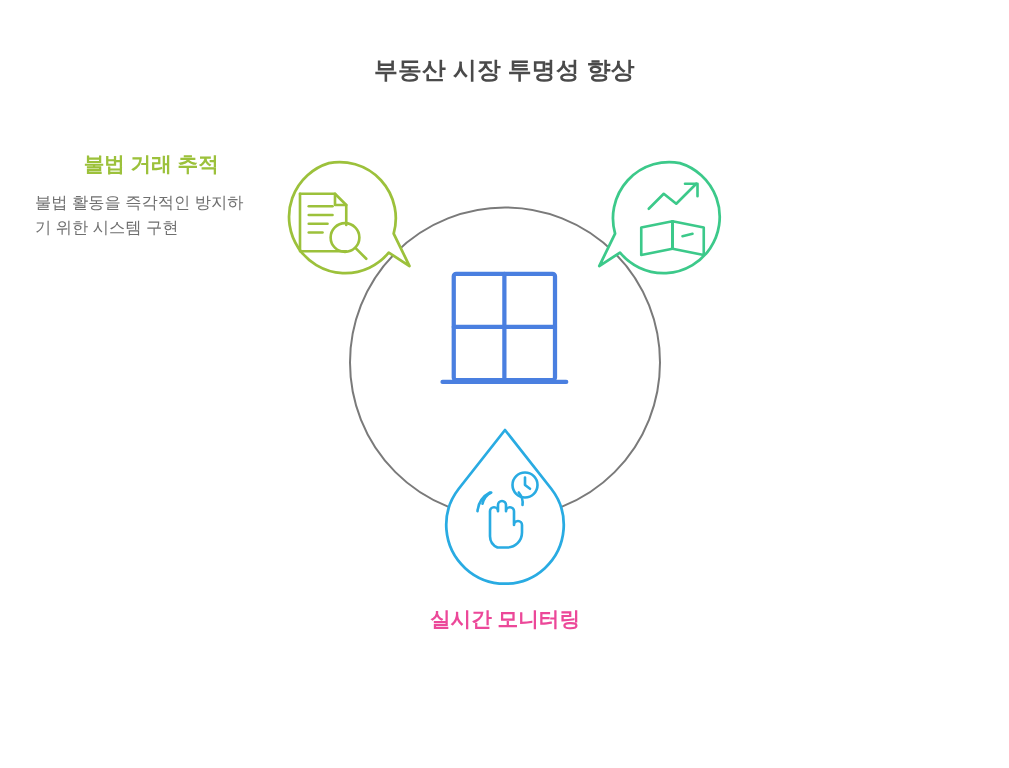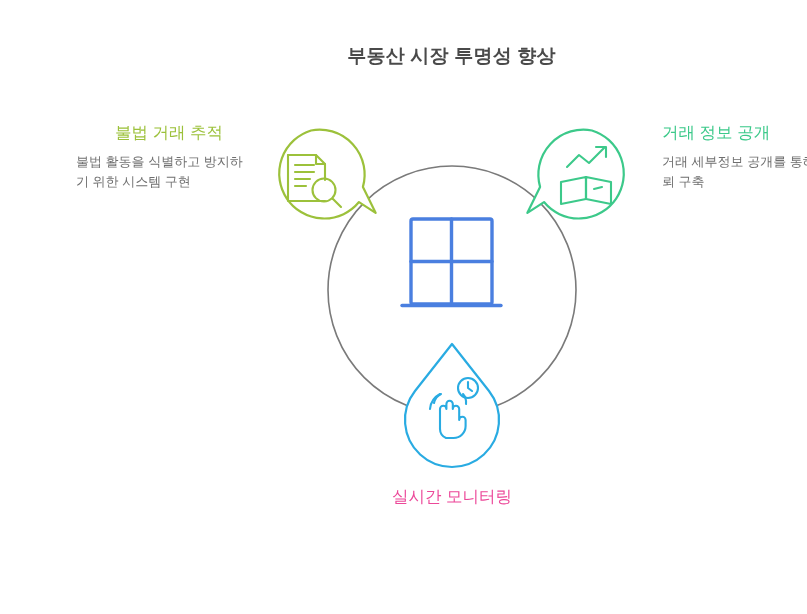--- a/index.html
+++ b/index.html
@@ -12,21 +12,20 @@
     height: 614px;
     position: relative;
     overflow: hidden;
     font-family: "Liberation Sans", "DejaVu Sans", sans-serif;
     -webkit-font-smoothing: antialiased;
   }
 
   #diagram-root {
     position: absolute;
     inset: 0;
-    margin-left: 48px;
   }
 
   
   .page-title {
     position: absolute;
     top: 43px;
     left: 0;
     width: 807px;
     text-align: center;
     font-size: 19px;
@@ -43,21 +42,21 @@
     width: 807px;
     height: 614px;
   }
 
   
   .node-text {
     position: absolute;
   }
   .node-heading {
     font-size: 16.5px;
-    font-weight: normal;
+    font-weight: bold;
     line-height: 1.25;
     margin-bottom: 9px;
     white-space: nowrap;
   }
   .node-desc {
     font-size: 13px;
     line-height: 1.55;
     color: #6f6f6f;
   }
 
@@ -191,25 +190,21 @@
 
         <circle cx="420" cy="388" r="10"></circle>
         <polyline points="420,382 420,388 424,391"></polyline>
       </g>
     </g>
 
   </svg>
 
   <div class="node-text text-left">
     <div class="node-heading">불법 거래 추적</div>
-    <div class="node-desc">불법 활동을 식별하고 방지하기 위한 시스템 구현</div>
+    <div class="node-desc">불법 활동을 즉각적인 방지하기 위한 시스템 구현</div>
   </div>
 
-  <div class="node-text text-right">
-    <div class="node-heading">거래 정보 공개</div>
-    <div class="node-desc">거래 세부정보 공개를 통해 신뢰 구축</div>
-  </div>
 
   <div class="node-text text-bottom">
     <div class="node-heading">실시간 모니터링</div>
   </div>
 
 </div>
 
 </body></html>

